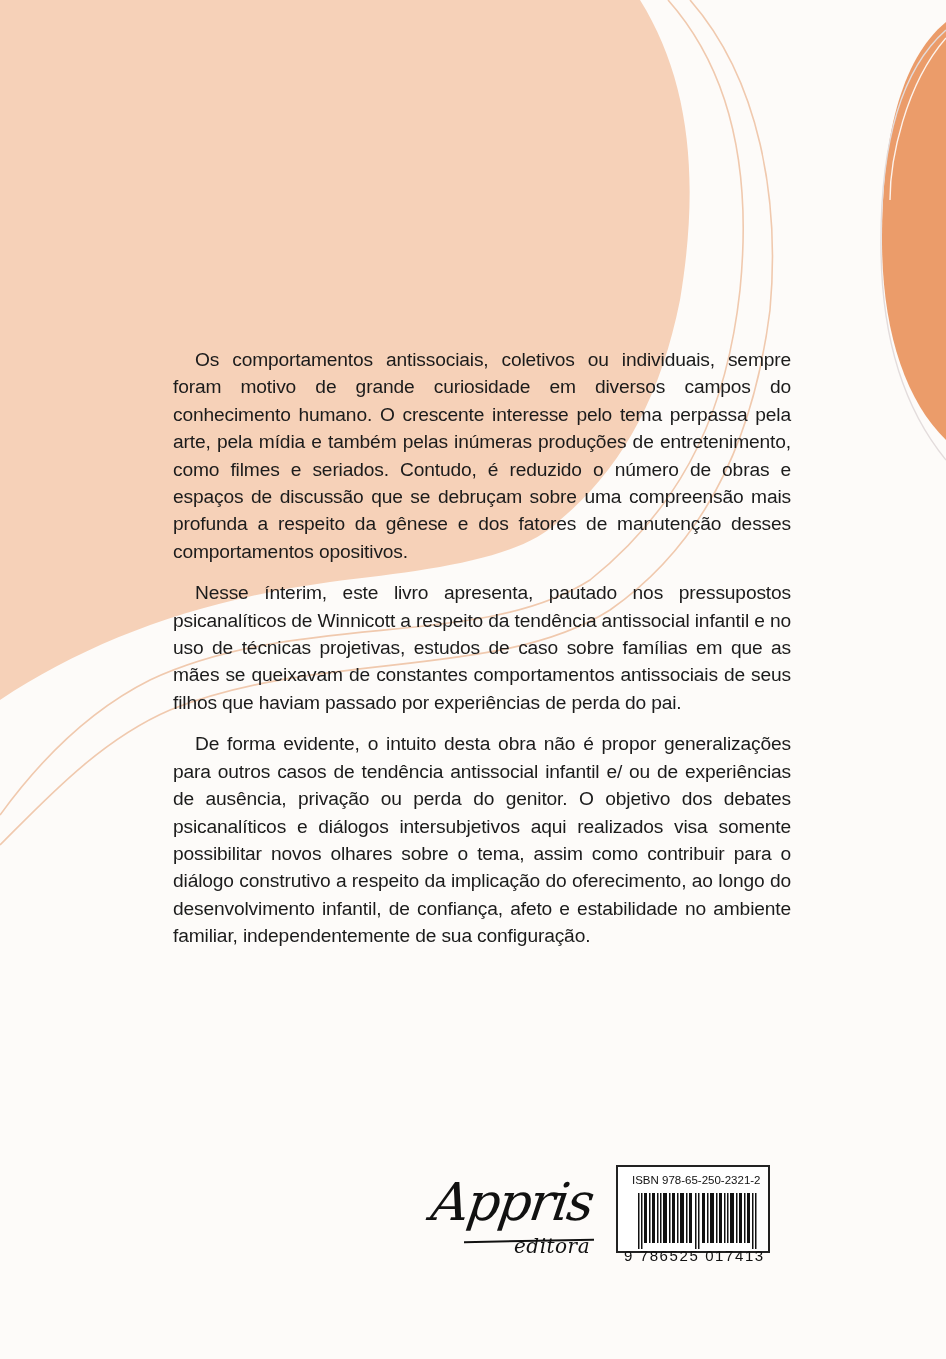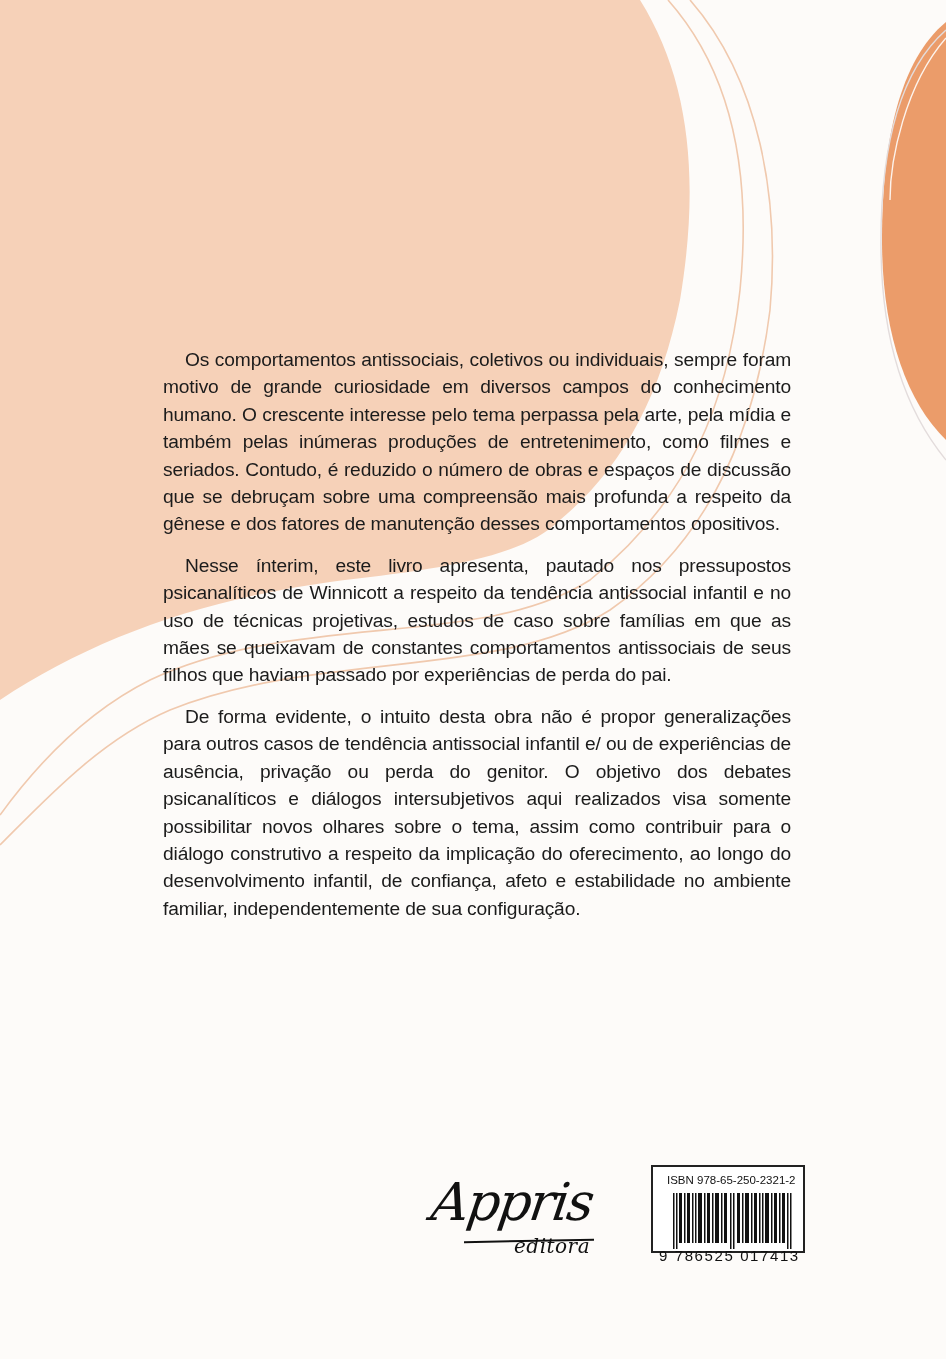--- a/index.html
+++ b/index.html
@@ -7,21 +7,21 @@
       width: 946px; height: 1359px; position: relative; overflow: hidden;
       background: #fdfbf9;
       font-family: "DejaVu Sans", sans-serif;
     }
     .bg-art { position: absolute; left: 0; top: 0; width: 946px; height: 1359px; z-index: 0; }
     .content {
       position: absolute; left: 157px; top: 346px; width: 634px; z-index: 1;
       color: #1b1b1b;
     }
     .content p {
-      margin: 0 0 14px 6px;
+      margin: 0 0 14px 16px;
       font-family: "Liberation Sans", sans-serif;
       font-size: 19.2px;
       line-height: 27.4px;
       text-align: justify;
       text-indent: 22px;
       letter-spacing: -0.15px;
       hyphens: manual;
     }
     .logo {
       position: absolute; left: 428px; top: 1178px; width: 180px; height: 80px; z-index: 1;
@@ -35,21 +35,21 @@
     .logo-sub {
       position: absolute; left: 86px; top: 44px;
       font-family: "DejaVu Serif", serif; font-style: italic;
       font-size: 20px; color: #111; letter-spacing: 0.5px; margin-top: 12px;
     }
     .logo-underline {
       position: absolute; left: 36px; top: 62px; width: 130px; height: 2px; background: #111;
       transform: rotate(-1deg);
     }
     .isbn-box {
-      position: absolute; left: 651px; top: 1165px; width: 154px; height: 88px;
+      position: absolute; left: 616px; top: 1165px; width: 154px; height: 88px;
       border: 2px solid #222; background: #fff; z-index: 1; box-sizing: border-box;
     }
     .isbn-label {
       position: absolute; left: 14px; top: 7px; font-family: "Liberation Sans", sans-serif;
       font-size: 11.5px; color: #111; letter-spacing: 0px; white-space: nowrap;
     }
     .barcode { position: absolute; left: 20px; top: 26px; width: 122px; height: 56px; }
     .isbn-digits {
       position: absolute; left: 6px; top: 80px; font-family: "Liberation Sans", sans-serif;
       font-size: 15px; color: #111; letter-spacing: 1.6px; white-space: nowrap;

